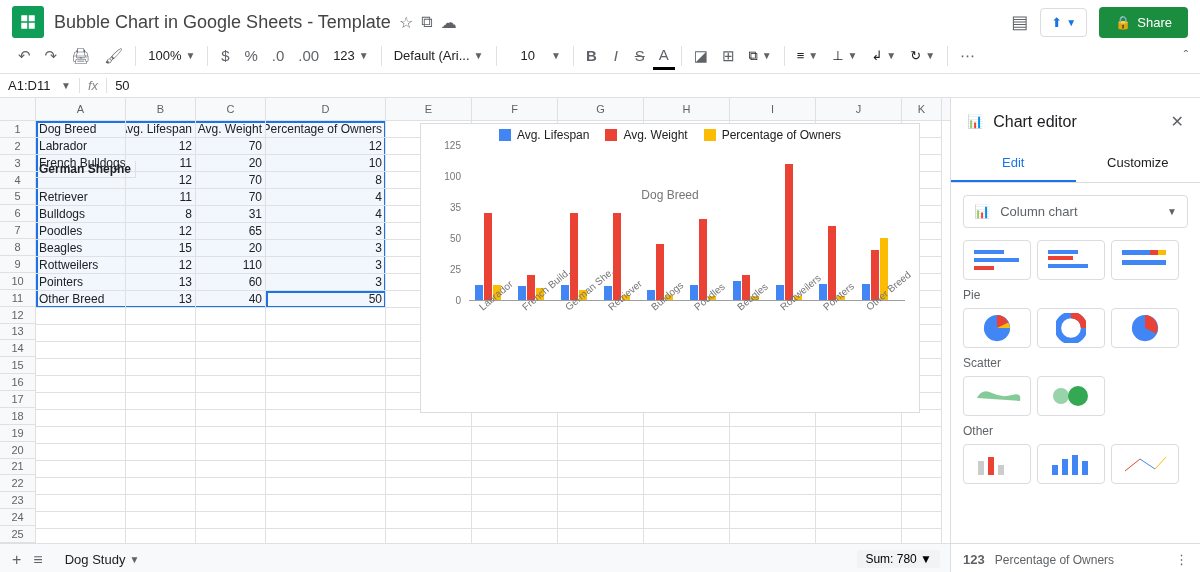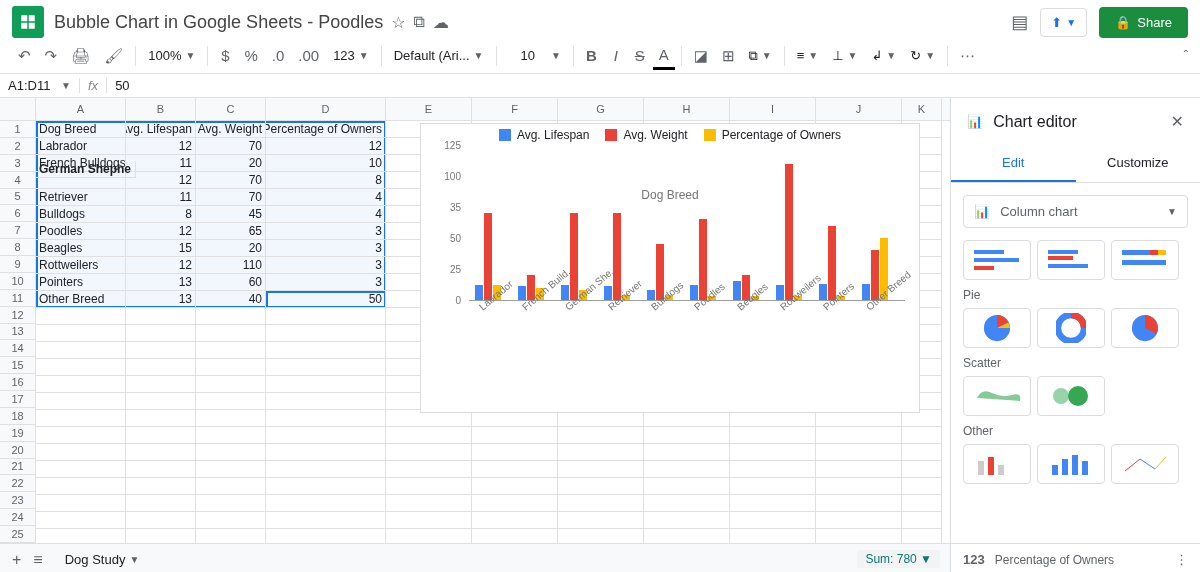--- a/index.html
+++ b/index.html
@@ -80,37 +80,37 @@
 .sb-tab.active { color: #1a73e8; border-bottom: 2px solid #1a73e8; }
 .sb-body { flex: 1; overflow-y: auto; padding: 12px; }
 .chart-type-sel { display: flex; align-items: center; justify-content: space-between; border: 1px solid #dadce0; border-radius: 4px; padding: 8px 10px; cursor: pointer; margin-bottom: 12px; }
 .chart-type-sel .l { display: flex; align-items: center; gap: 10px; color: #5f6368; }
 .section-label { font-size: 12px; color: #5f6368; margin: 8px 0 6px; }
 .chart-thumbs { display: flex; gap: 6px; margin-bottom: 6px; }
 .thumb { width: 68px; height: 40px; border: 1px solid #dadce0; border-radius: 4px; cursor: pointer; display: flex; align-items: center; justify-content: center; background: #fff; position: relative; }
 .tooltip { position: absolute; top: 44px; left: 0; background: #202124; color: #fff; padding: 4px 8px; border-radius: 3px; font-size: 12px; white-space: nowrap; }
 .sb-footer { display: flex; align-items: center; padding: 8px 12px; border-top: 1px solid #dadce0; gap: 10px; }
 .sb-hint { font-size: 12px; color: #5f6368; flex: 1; }
-.status-bar { position: absolute; right: 260px; bottom: 4px; background: #f1f3f4; padding: 2px 8px; border-radius: 3px; font-size: 12px; color: #0f766e; }
+.status-bar { position: absolute; right: 260px; bottom: 4px; background: #f1f3f4; padding: 2px 8px; border-radius: 3px; font-size: 12px; color: #000000; }
 </style>
 </head>
 <body>
 
 <div class="header">
   <div class="logo">
       <svg width="18" height="18" viewBox="0 0 24 24" fill="#fff">
         <rect x="3" y="3" width="8" height="8"></rect>
         <rect x="13" y="3" width="8" height="8"></rect>
         <rect x="3" y="13" width="8" height="8"></rect>
         <rect x="13" y="13" width="8" height="8"></rect>
       </svg>
     </div>
   <div class="title-area">
     <div class="title-row">
-      <span class="doc-title">Bubble Chart in Google Sheets - Poodles</span>
+      <span class="doc-title">Bubble Chart in Google Sheets - Template</span>
       <span class="title-icon">☆</span>
       <span class="title-icon">⧉</span>
       <span class="title-icon">☁</span>
     </div>
   </div>
   <div class="header-right">
     <span class="header-icon">▤</span>
     <div class="present-btn">
         <span>⬆</span>
         <span style="font-size:10px">▼</span>
@@ -516,21 +516,21 @@
           <div class="cell" style="left: 0px; top: 40px; width: 100px; font-weight: bold;">German Shephe</div>
           <div class="cell num" style="left: 90px; top: 51px; width: 70px;">12</div>
           <div class="cell num" style="left: 160px; top: 51px; width: 70px;">70</div>
           <div class="cell num" style="left: 230px; top: 51px; width: 120px;">8</div>
           <div class="cell" style="left: 0px; top: 68px; width: 90px;">Retriever</div>
           <div class="cell num" style="left: 90px; top: 68px; width: 70px;">11</div>
           <div class="cell num" style="left: 160px; top: 68px; width: 70px;">70</div>
           <div class="cell num" style="left: 230px; top: 68px; width: 120px;">4</div>
           <div class="cell" style="left: 0px; top: 85px; width: 90px;">Bulldogs</div>
           <div class="cell num" style="left: 90px; top: 85px; width: 70px;">8</div>
-          <div class="cell num" style="left: 160px; top: 85px; width: 70px;">45</div>
+          <div class="cell num" style="left: 160px; top: 85px; width: 70px;">31</div>
           <div class="cell num" style="left: 230px; top: 85px; width: 120px;">4</div>
           <div class="cell" style="left: 0px; top: 102px; width: 90px;">Poodles</div>
           <div class="cell num" style="left: 90px; top: 102px; width: 70px;">12</div>
           <div class="cell num" style="left: 160px; top: 102px; width: 70px;">65</div>
           <div class="cell num" style="left: 230px; top: 102px; width: 120px;">3</div>
           <div class="cell" style="left: 0px; top: 119px; width: 90px;">Beagles</div>
           <div class="cell num" style="left: 90px; top: 119px; width: 70px;">15</div>
           <div class="cell num" style="left: 160px; top: 119px; width: 70px;">20</div>
           <div class="cell num" style="left: 230px; top: 119px; width: 120px;">3</div>
           <div class="cell" style="left: 0px; top: 136px; width: 90px;">Rottweilers</div>

